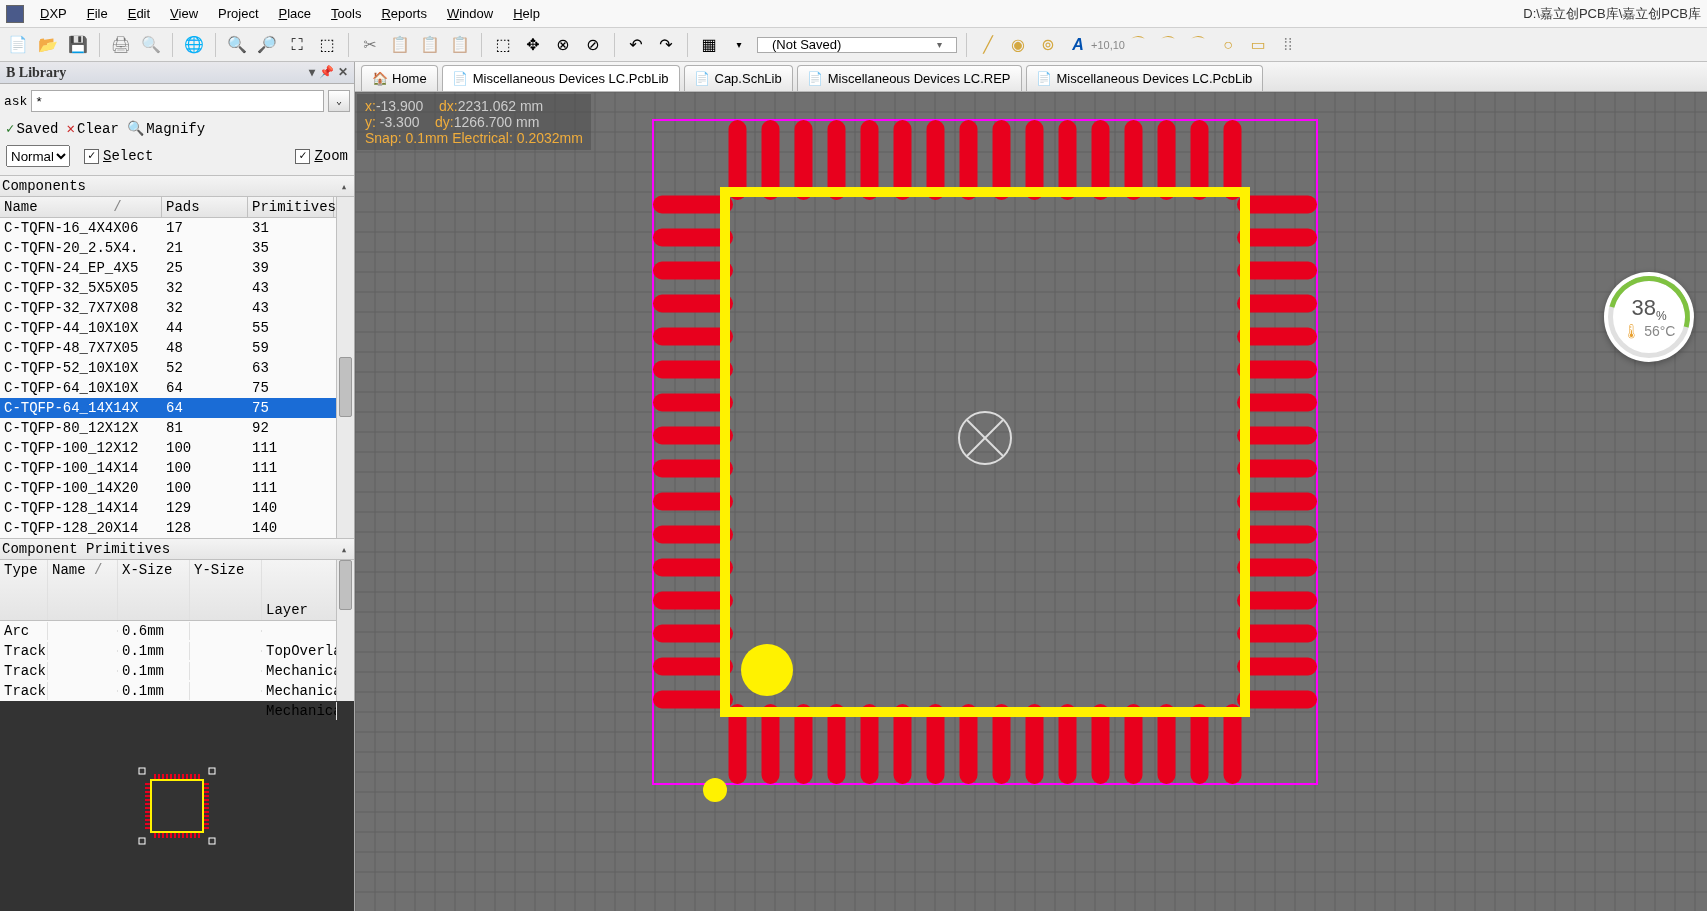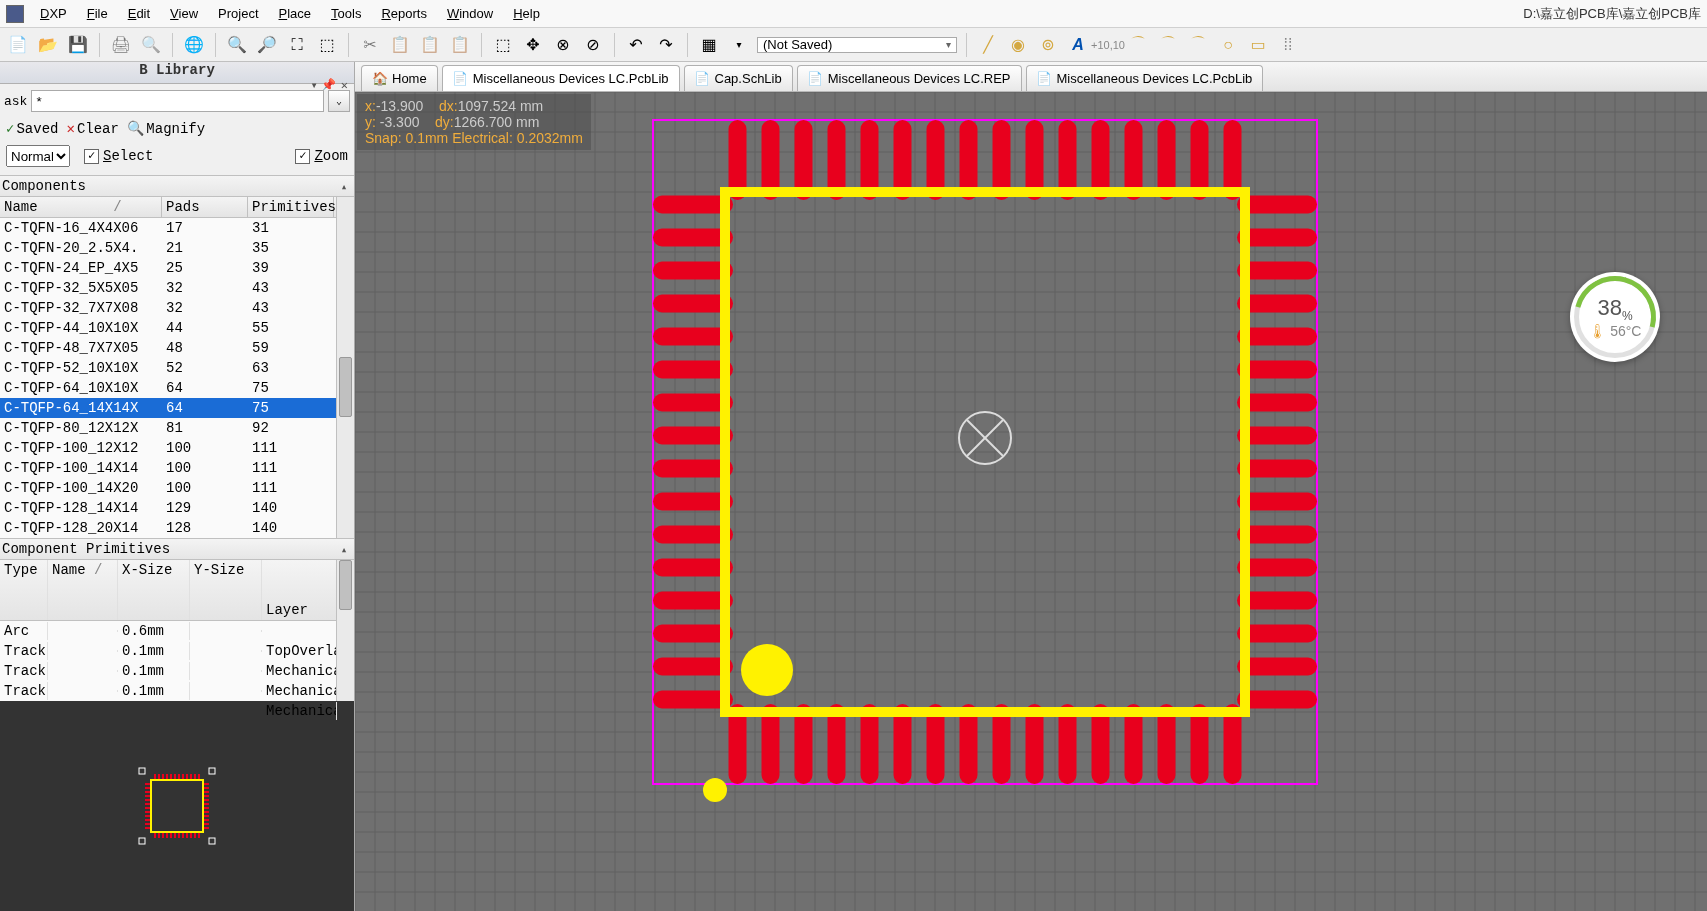--- a/index.html
+++ b/index.html
@@ -9,29 +9,29 @@
 .menubar { height: 28px; background: #f8f8f8; border-bottom: 1px solid #d0d0d0; display: flex; align-items: center; padding: 0 6px; }
 .menubar .logo { width: 18px; height: 18px; background: #4a5a8a; margin-right: 6px; border: 1px solid #666; }
 .menubar .menu-item { padding: 4px 10px; cursor: pointer; }
 .menubar .menu-item u { text-decoration: underline; }
 .menubar .path { margin-left: auto; font-size: 13px; color: #333; }
 
 
 .toolbar { height: 34px; background: #f0f0f0; border-bottom: 1px solid #c0c0c0; display: flex; align-items: center; padding: 0 6px; gap: 6px; }
 .toolbar .tb-sep { width: 1px; height: 24px; background: #c8c8c8; margin: 0 3px; }
 .tb-btn { width: 24px; height: 24px; display: flex; align-items: center; justify-content: center; border: 1px solid transparent; cursor: pointer; font-size: 16px; }
-.tb-select { height: 16px; width: 200px; border: 1px solid #aaa; background: #fff; padding: 0 5px; display: flex; align-items: center; justify-content: space-between; }
+.tb-select { height: 16px; width: 200px; border: 1px solid #aaa; background: #fff; padding: 0 14px; display: flex; align-items: center; justify-content: space-between; }
 .tb-select .caret { font-size: 10px; color: #666; }
 
 
 .main { display: flex; height: calc(911px - 62px); }
 
 
 .left-panel { width: 355px; background: #f0f0f0; border-right: 1px solid #aaa; display: flex; flex-direction: column; }
-.panel-header { background: linear-gradient(#e8e8ec,#d8dce4); border-bottom: 1px solid #b0b0b0; height: 22px; display: flex; align-items: center; padding: 0 6px; font-weight: bold; font-family: Liberation Mono, monospace; font-size: 14px; color: #333; flex-direction: column; }
+.panel-header { background: linear-gradient(#e8e8ec,#d8dce4); border-bottom: 1px solid #b0b0b0; height: 22px; display: flex; align-items: center; padding: 0 6px; font-weight: bold; font-family: Liberation Serif, serif; font-size: 14px; color: #333; }
 .panel-header .hdr-icons { margin-left: auto; display: flex; gap: 4px; }
 .panel-header .hdr-icons span { font-size: 12px; color: #555; cursor: pointer; }
 .mask-row { display: flex; align-items: center; padding: 6px 4px 4px 4px; gap: 4px; font-family: "Courier New", monospace; }
 .mask-row input { flex: 1; height: 22px; border: 1px solid #aaa; background: #fff; padding: 0 4px; }
 .mask-row .dd { width: 22px; height: 22px; border: 1px solid #aaa; background: linear-gradient(#fff,#e0e0e0); display: flex; align-items: center; justify-content: center; font-size: 10px; }
 .action-row { display: flex; align-items: center; padding: 4px 6px; gap: 8px; font-family: "Courier New", monospace; font-size: 14px; }
 .action-row .act { display: flex; align-items: center; gap: 2px; cursor: pointer; }
 .filter-row { display: flex; align-items: center; padding: 4px 6px 8px 6px; gap: 14px; font-family: "Courier New", monospace; font-size: 14px; }
 .filter-row select { height: 22px; width: 64px; }
 .chk { display: flex; align-items: center; gap: 4px; }
@@ -71,21 +71,21 @@
 .canvas-wrap svg { position: absolute; inset: 0; }
 
 
 .hud { position: absolute; top: 2px; left: 2px; background: rgba(80,80,80,0.6); color: #ccc; font-size: 14px; padding: 4px 8px; font-family: "Segoe UI", sans-serif; }
 .hud .ln { white-space: pre; }
 .hud .x { color: #f0ad3c; }
 .hud .y { color: #f0ad3c; }
 .hud .snap { color: #f0ad3c; }
 
 
-.gauge { position: absolute; right: 47px; top: 180px; width: 90px; height: 90px; border-radius: 50%; background: #fff; box-shadow: 0 2px 6px rgba(0,0,0,0.3); display: flex; flex-direction: column; align-items: center; justify-content: center; }
+.gauge { position: absolute; right: 13px; top: 180px; width: 90px; height: 90px; border-radius: 50%; background: #fff; box-shadow: 0 2px 6px rgba(0,0,0,0.3); display: flex; flex-direction: column; align-items: center; justify-content: center; }
 .gauge::before { content:""; position: absolute; inset: 4px; border-radius: 50%; border: 5px solid #e0e0e0; }
 .gauge::after { content:""; position: absolute; inset: 4px; border-radius: 50%; border: 5px solid transparent; border-top-color: #7fc241; border-right-color: #7fc241; transform: rotate(-30deg); }
 .gauge .pct { font-size: 22px; color: #555; font-weight: 300; z-index: 1; }
 .gauge .pct sub { font-size: 12px; }
 .gauge .temp { font-size: 14px; color: #888; z-index: 1; }
 .gauge .temp::before { content: "🌡 "; color: #e8a030; }
 </style>
 </head>
 <body>
 
@@ -602,21 +602,21 @@
           <rect x="298" y="598.5" width="80" height="18" rx="9" fill="#e8001d"></rect>
           <rect x="882" y="598.5" width="80" height="18" rx="9" fill="#e8001d"></rect>
           <rect x="370" y="100" width="520" height="520" fill="none" stroke="#fff200" stroke-width="10"></rect>
           <circle cx="412" cy="578" r="26" fill="#fff200"></circle>
           <circle cx="360" cy="698" r="12" fill="#fff200"></circle>
           <circle cx="630" cy="346" r="26" fill="none" stroke="#ddd" stroke-width="2"></circle>
           <line x1="612" y1="328" x2="648" y2="364" stroke="#ddd" stroke-width="2"></line>
           <line x1="648" y1="328" x2="612" y2="364" stroke="#ddd" stroke-width="2"></line>
         </svg>
       <div class="hud">
-        <div class="ln"><span class="x">x:</span><span>-13.900</span>    <span class="x">dx:</span><span>1097.524 mm</span></div>
+        <div class="ln"><span class="x">x:</span><span>-13.900</span>    <span class="x">dx:</span><span>2231.062 mm</span></div>
         <div class="ln"><span class="y">y:</span> <span>-3.300</span>    <span class="y">dy:</span><span>1266.700 mm</span></div>
         <div class="ln"><span class="snap">Snap: 0.1mm Electrical: 0.2032mm</span></div>
       </div>
       <div class="gauge">
         <div class="pct"><span>38</span><sub>%</sub></div>
         <div class="temp">56°C</div>
       </div>
     </div>
   </div>
 </div>

